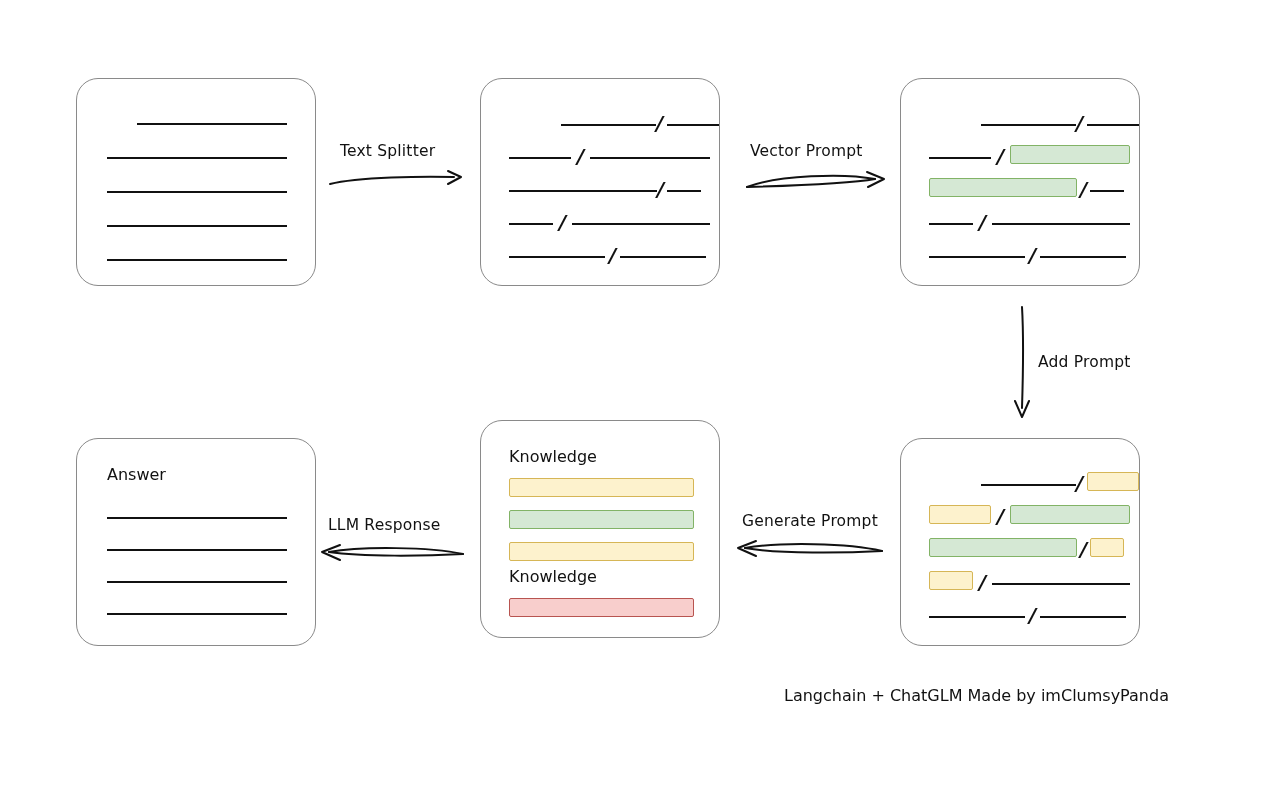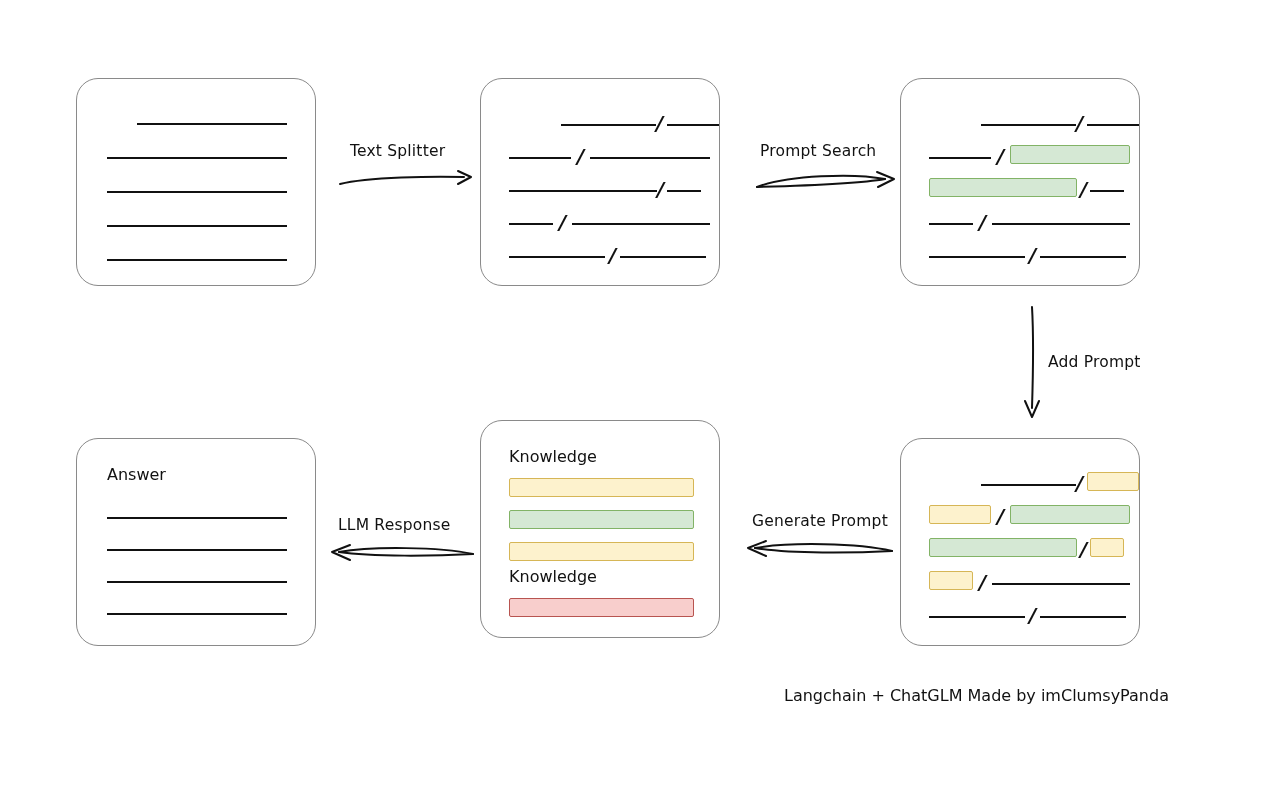--- a/index.html
+++ b/index.html
@@ -61,21 +61,21 @@
     position:absolute;
     box-sizing:border-box;
     height:19px;
     border-radius:2px;
   }
   .bar.yellow{background:#fdf2cd;border:1.5px solid #d6b656;}
   .bar.green{background:#d5e8d4;border:1.5px solid #82b366;}
   .bar.red{background:#f8cecc;border:1.5px solid #b85450;}
 
   
-  .arrow-wrap{position:absolute;margin-left:10px;}
+  .arrow-wrap{position:absolute;}
   .arrow-label{
     position:absolute;
     font-family:"DejaVu Sans", sans-serif;
     font-size:15.5px;
     color:#111;
     white-space:nowrap;
     letter-spacing:.2px;
   }
   .arrow-svg{position:absolute;overflow:visible;}
 
@@ -142,21 +142,21 @@
       <div class="row" style="top:167px;padding-left:28px;">
         <span class="seg" style="width:96px;"></span>
         <span class="slash" style="margin:0 4px;">/</span>
         <span class="seg" style="width:86px;"></span>
       </div>
 
     </div>
   </div>
 
   <div class="arrow-wrap" style="left:744px;top:142px;width:148px;height:50px;">
-    <div class="arrow-label" style="left:6px;top:0px;">Prompt Search</div>
+    <div class="arrow-label" style="left:6px;top:0px;">Vector Prompt</div>
     <svg class="arrow-svg" width="148" height="30" viewBox="0 0 148 30" style="left:0;top:26px;">
       <path d="M3,19 C34,7 100,5 131,11" fill="none" stroke="#111" stroke-width="2" stroke-linecap="round"></path>
       <path d="M3,19 C40,18 104,16 131,11" fill="none" stroke="#111" stroke-width="2" stroke-linecap="round"></path>
       <path d="M123,4 L140,11 L124,19" fill="none" stroke="#111" stroke-width="2" stroke-linejoin="round" stroke-linecap="round"></path>
     </svg>
   </div>
 
   <div class="card" style="left:900px;top:78px;width:240px;height:208px;">
     <div class="rows">
 

